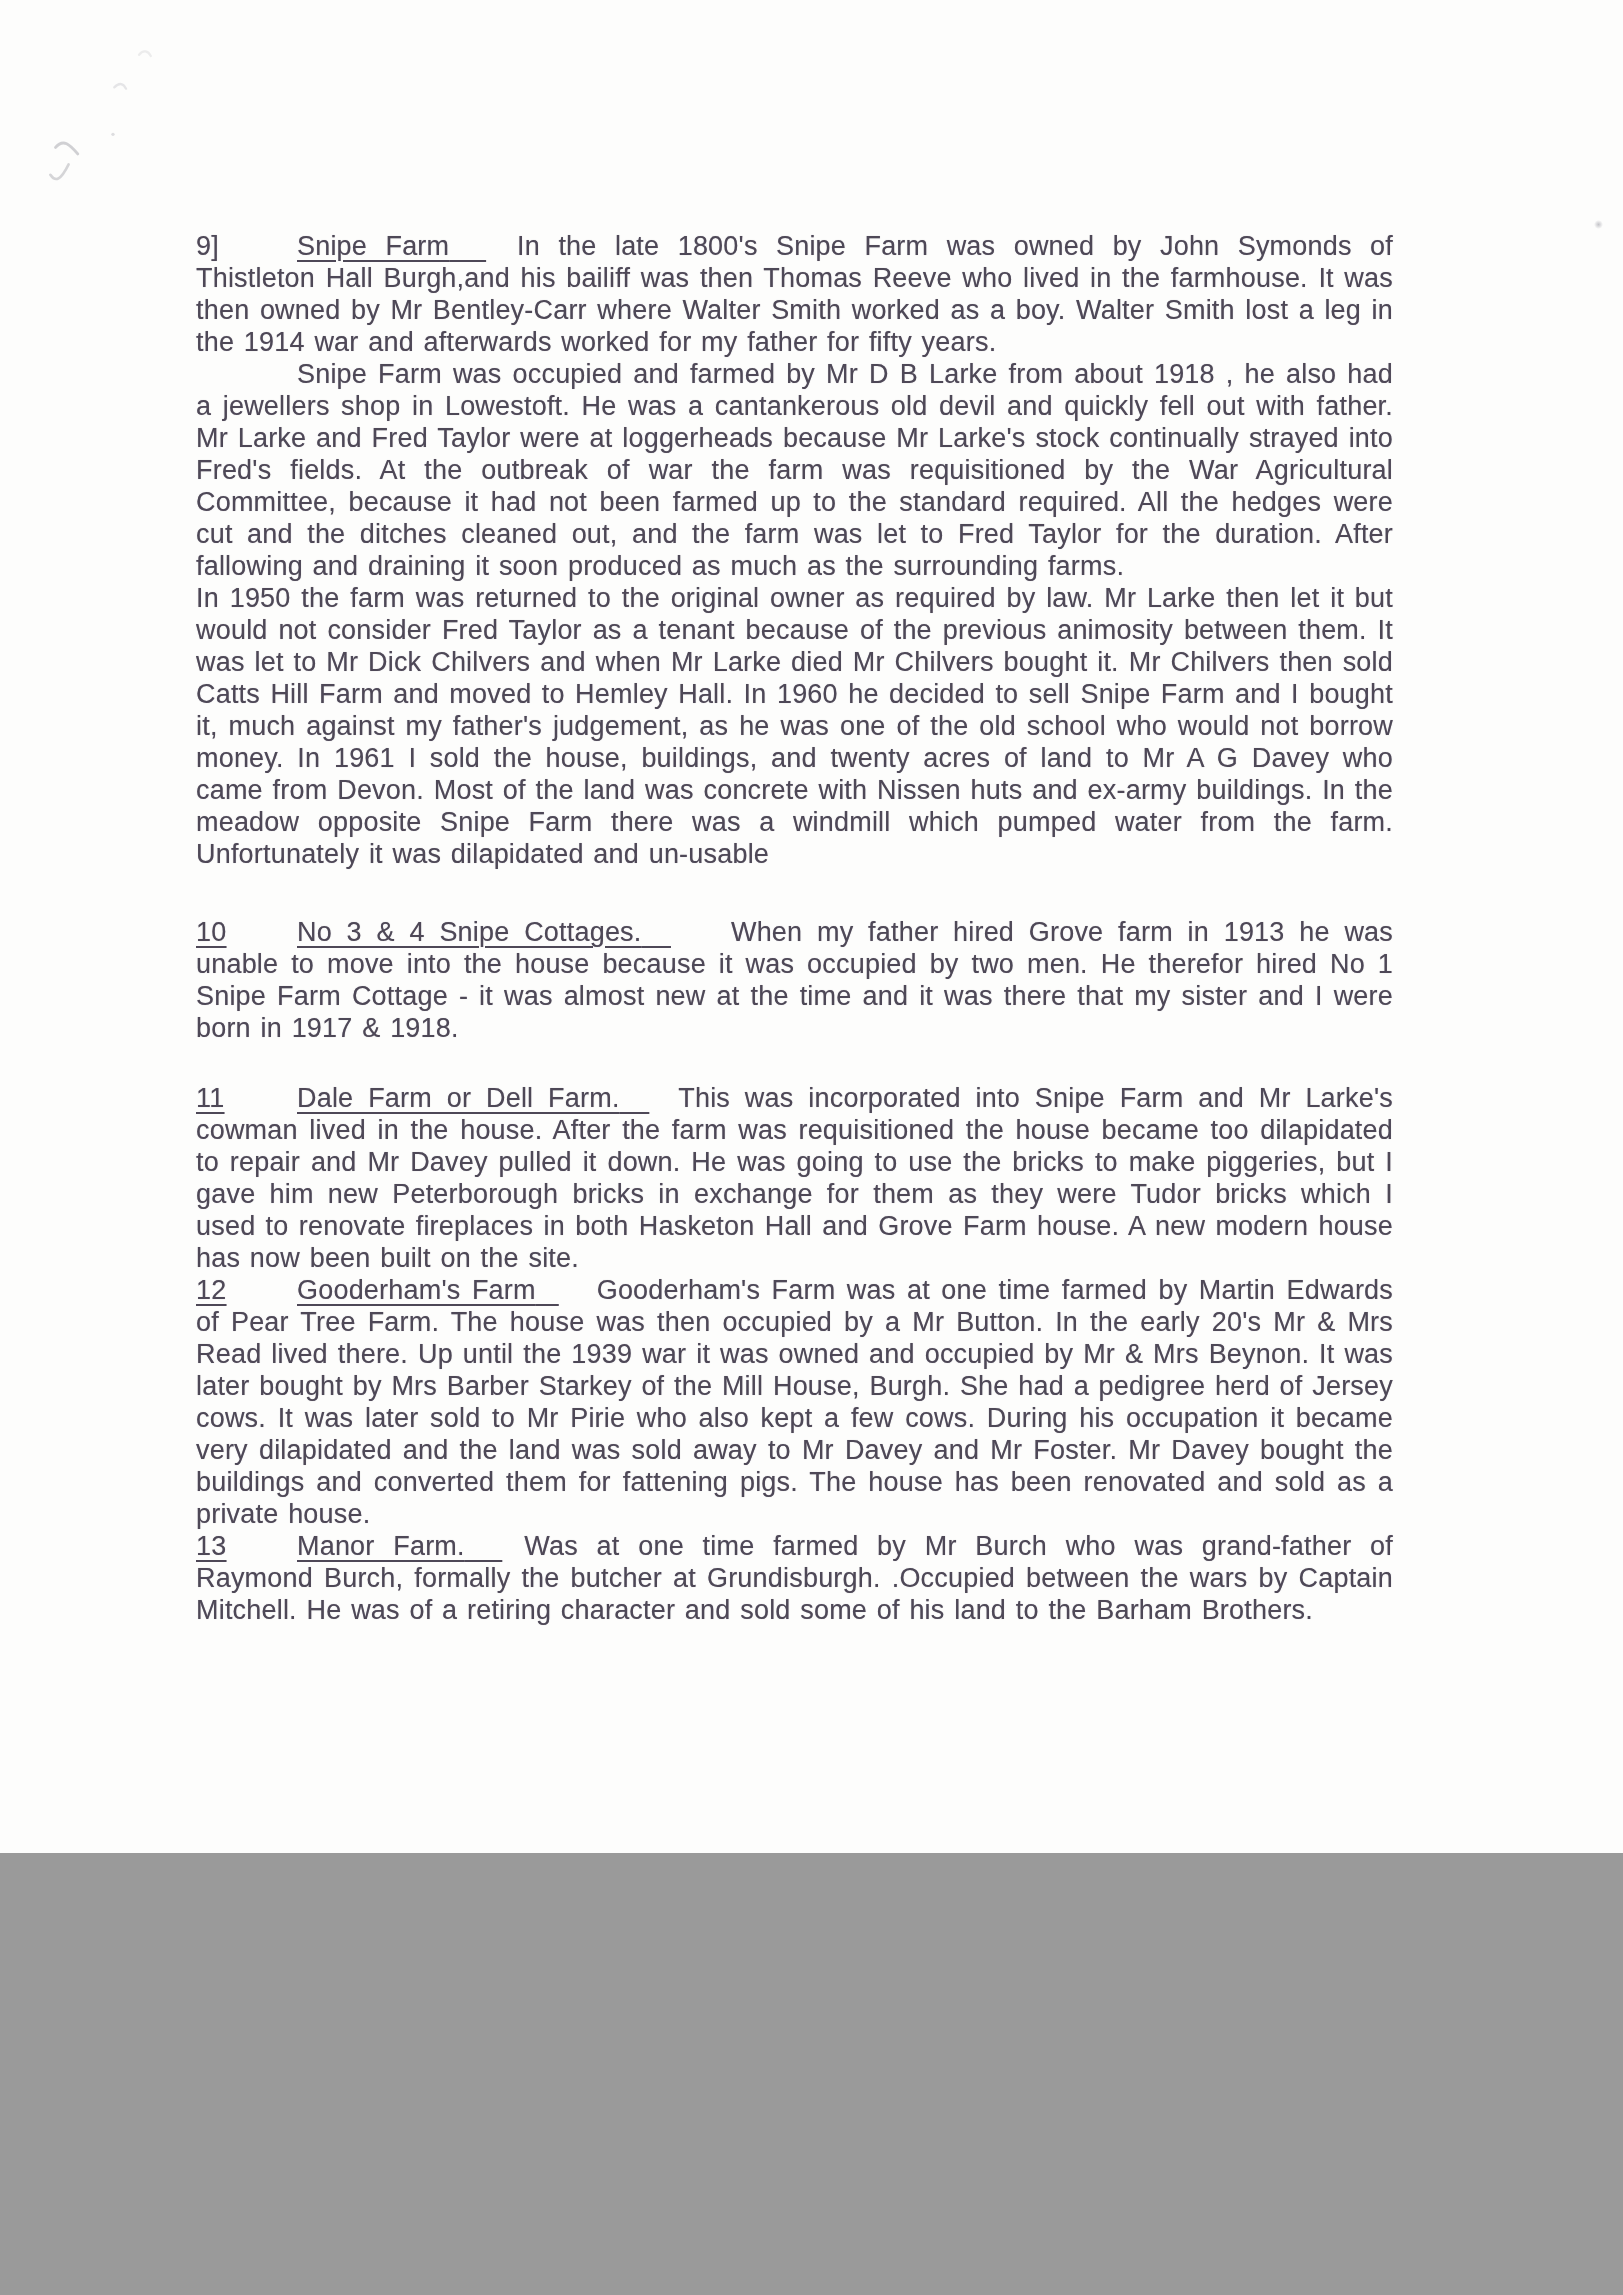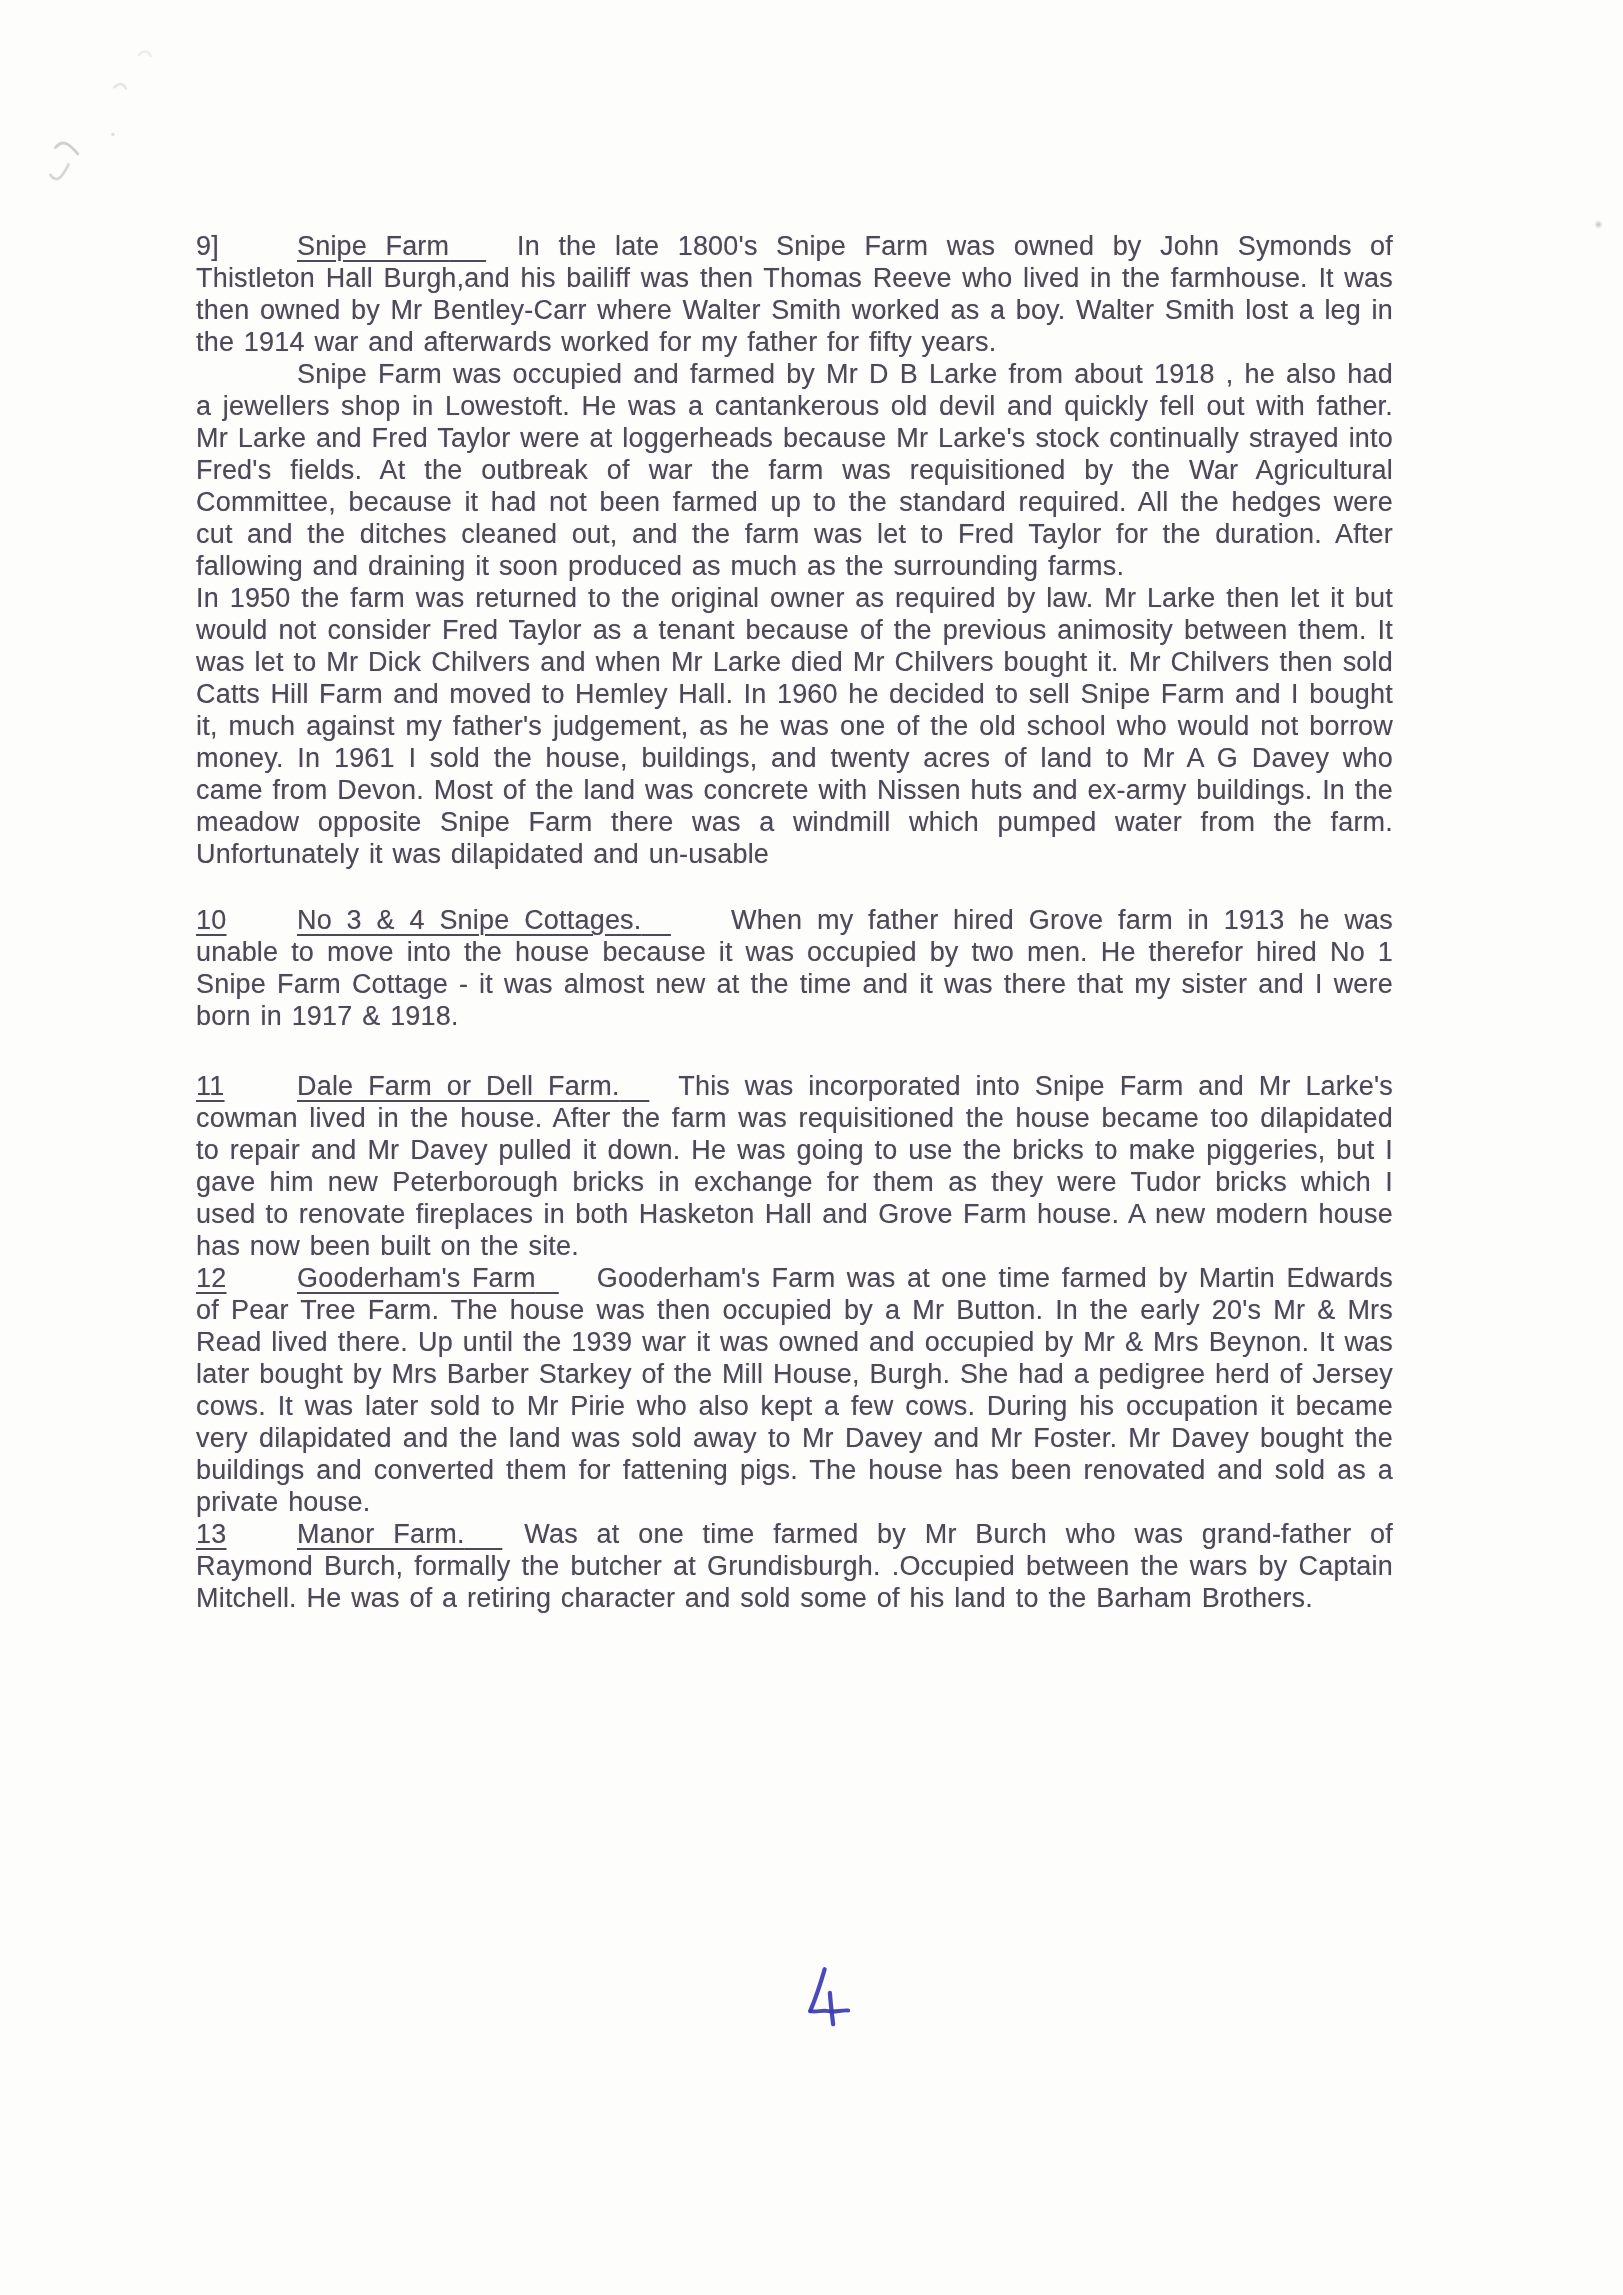--- a/index.html
+++ b/index.html
@@ -1,37 +1,37 @@
 <!DOCTYPE html>
 <html style="font-size:10.5px"><head>
 <meta charset="utf-8">
 <style>
   html,body { margin:0; padding:0; background:#9a9a9a; }
   .page {
     position:relative;
-    width:1623px; height:2295px;
+    width:1623px; height:1853px;
     margin:0 auto;
     background:#fdfdfc;
     overflow:hidden;
     font-family:"Liberation Sans","DejaVu Sans",sans-serif;
     color:#4e4857;
   }
   .text-column {
     position:absolute;
     left:196px; top:230px; width:1197px;
     font-size:27px;
     line-height:32px;
     letter-spacing:0.2px;
     word-spacing:2px;
     text-shadow:0 0 0.8px rgba(78,72,88,0.45);
   }
   .text-column p { margin:0; text-align:justify; }
   .block   { margin-bottom:38px; }
   .b9      { margin-bottom:46px; }
-  .b2      { margin-bottom:34px; }
+  .b2      { margin-bottom:46px; }
   .b13     { margin-bottom:0; }
   .indent  { text-indent:101px; }
   .num     { display:inline-block; width:101px; }
   .u {
     text-decoration:underline;
     text-decoration-thickness:2px;
     text-underline-offset:5.2px;
   }
   .heading { white-space:nowrap; }
   .heading.u::after { content:"\00a0\00a0"; }

